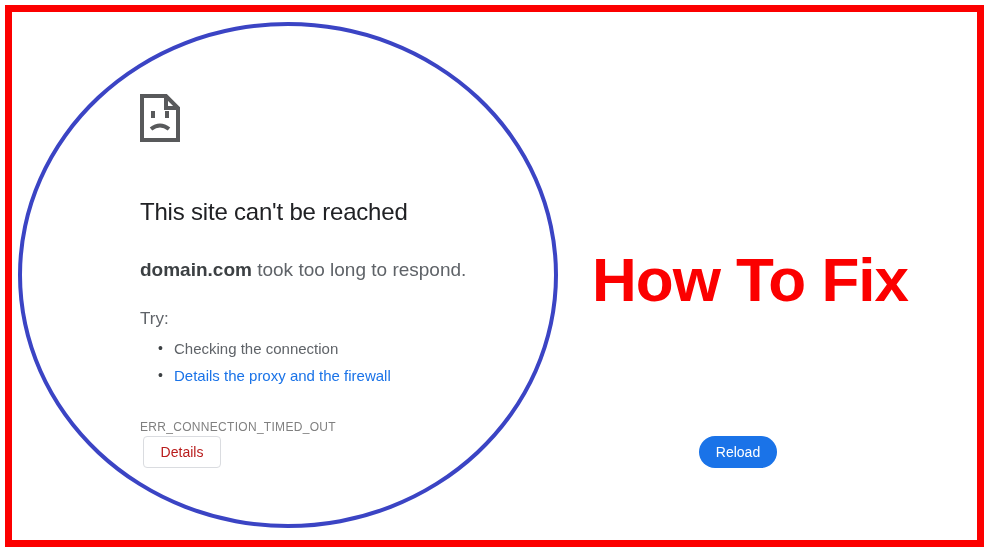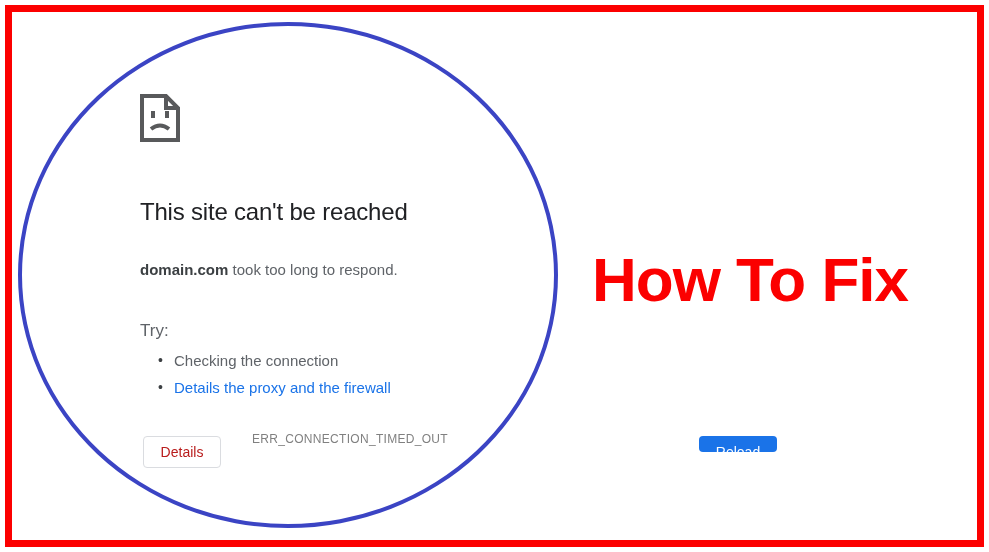--- a/index.html
+++ b/index.html
@@ -65,24 +65,24 @@
   .err-heading {
     font-size: 24px;
     line-height: 30px;
     font-weight: 400;
     color: #202124;
     margin: 0 0 32px 0;
     letter-spacing: -0.2px;
   }
 
   .err-subtitle {
-    font-size: 15px;
+    font-size: 19px;
     line-height: 22px;
     color: #5f6368;
-    margin: 0 0 40px 0;
+    margin: 0 0 28px 0;
   }
   .err-subtitle .host {
     font-weight: bold;
     color: #3c4043;
   }
 
   .try-label {
     font-size: 17px;
     line-height: 20px;
     color: #5f6368;
@@ -110,22 +110,21 @@
   .suggest-list li.link {
     color: #1a73e8;
     cursor: pointer;
   }
 
   .err-code {
     font-size: 12px;
     line-height: 16px;
     letter-spacing: 0.3px;
     color: #808080;
-    margin: 12px;
-    text-align: center;
+    margin: 0;
   }
 
   
   .details-button {
     position: absolute;
     left: 143px;
     top: 436px;
     width: 78px;
     height: 32px;
     box-sizing: border-box;
@@ -139,24 +138,24 @@
     text-align: center;
     cursor: pointer;
     padding: 0;
   }
 
   .reload-button {
     position: absolute;
     left: 699px;
     top: 436px;
     width: 78px;
-    height: 16px;
+    height: 32px;
     box-sizing: border-box;
     border: none;
-    border-radius: 4px;
+    border-radius: 16px;
     background: #1a73e8;
     color: #ffffff;
     font-family: "Liberation Sans", sans-serif;
     font-size: 14px;
     line-height: 32px;
     text-align: center;
     cursor: pointer;
     padding: 0;
   }
 

